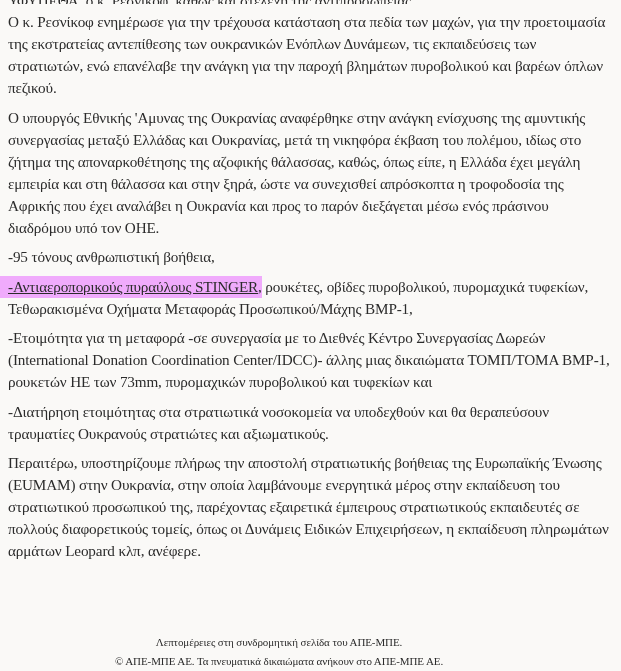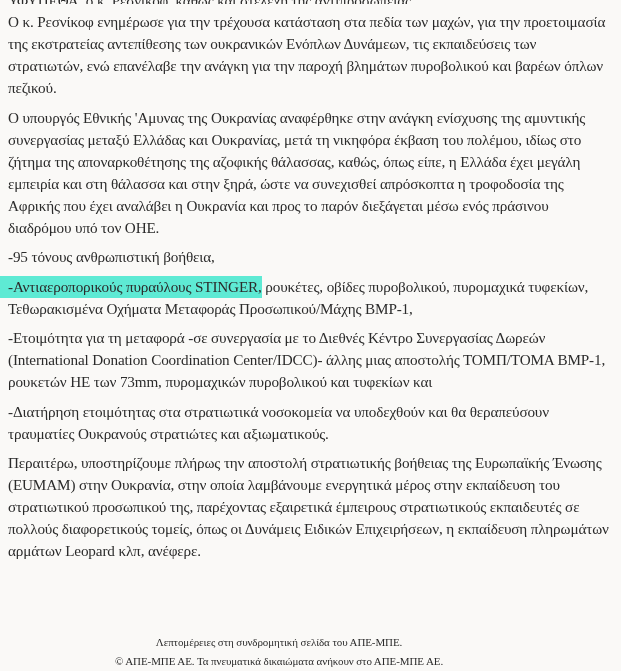--- a/index.html
+++ b/index.html
@@ -26,24 +26,25 @@
   }
   .article p {
     margin: 0 0 7.5px 0;
   }
   .article p.cut-top {
     height: 14px;
     overflow: hidden;
     margin-bottom: 7px;
   }
   .hl {
-    background: #5eead4;
+    background: #f0abfc;
     padding: 2px 0 3px 0;
     margin-left: -8px;
     padding-left: 8px;
+    text-decoration: underline;
   }
   .footer {
     position: absolute;
     left: 0;
     width: 558px;
     top: 633px;
     text-align: center;
     font-size: 11px;
     line-height: 19px;
     color: #2b2b2b;
@@ -53,21 +54,21 @@
 </style>
 </head>
 <body>
 
 <div class="article">
   <p class="cut-top">ΥΦΥΠΕΘΑ, ο κ. Ρεσνίκοφ, καθώς και στελέχη της αντιπροσωπείας.</p>
   <p>Ο κ. Ρεσνίκοφ ενημέρωσε για την τρέχουσα κατάσταση στα πεδία των μαχών, για την προετοιμασία της εκστρατείας αντεπίθεσης των ουκρανικών Ενόπλων Δυνάμεων, τις εκπαιδεύσεις των στρατιωτών, ενώ επανέλαβε την ανάγκη για την παροχή βλημάτων πυροβολικού και βαρέων όπλων πεζικού.</p>
   <p>Ο υπουργός Εθνικής 'Αμυνας της Ουκρανίας αναφέρθηκε στην ανάγκη ενίσχυσης της αμυντικής συνεργασίας μεταξύ Ελλάδας και Ουκρανίας, μετά τη νικηφόρα έκβαση του πολέμου, ιδίως στο ζήτημα της απoναρκοθέτησης της αζοφικής θάλασσας, καθώς, όπως είπε, η Ελλάδα έχει μεγάλη εμπειρία και στη θάλασσα και στην ξηρά, ώστε να συνεχισθεί απρόσκοπτα η τροφοδοσία της Αφρικής που έχει αναλάβει η Ουκρανία και προς το παρόν διεξάγεται μέσω ενός πράσινου διαδρόμου υπό τον ΟΗΕ.</p>
   <p>-95 τόνους ανθρωπιστική βοήθεια,</p>
   <p><span class="hl">-Αντιαεροπορικούς πυραύλους STINGER,</span><span> ρουκέτες, οβίδες πυροβολικού, πυρομαχικά τυφεκίων, Τεθωρακισμένα Οχήματα Μεταφοράς Προσωπικού/Μάχης BMP-1,</span></p>
-  <p>-Ετοιμότητα για τη μεταφορά -σε συνεργασία με το Διεθνές Κέντρο Συνεργασίας Δωρεών (International Donation Coordination Center/IDCC)- άλλης μιας αποστολής ΤΟΜΠ/ΤΟΜΑ BMP-1, ρουκετών HE των 73mm, πυρομαχικών πυροβολικού και τυφεκίων και</p>
+  <p>-Ετοιμότητα για τη μεταφορά -σε συνεργασία με το Διεθνές Κέντρο Συνεργασίας Δωρεών (International Donation Coordination Center/IDCC)- άλλης μιας δικαιώματα ΤΟΜΠ/ΤΟΜΑ BMP-1, ρουκετών HE των 73mm, πυρομαχικών πυροβολικού και τυφεκίων και</p>
   <p>-Διατήρηση ετοιμότητας στα στρατιωτικά νοσοκομεία να υποδεχθούν και θα θεραπεύσουν τραυματίες Ουκρανούς στρατιώτες και αξιωματικούς.</p>
   <p>Περαιτέρω, υποστηρίζουμε πλήρως την αποστολή στρατιωτικής βοήθειας της Ευρωπαϊκής Ένωσης (EUMAM) στην Ουκρανία, στην οποία λαμβάνουμε ενεργητικά μέρος στην εκπαίδευση του στρατιωτικού προσωπικού της, παρέχοντας εξαιρετικά έμπειρους στρατιωτικούς εκπαιδευτές σε πολλούς διαφορετικούς τομείς, όπως οι Δυνάμεις Ειδικών Επιχειρήσεων, η εκπαίδευση πληρωμάτων αρμάτων Leopard κλπ, ανέφερε.</p>
 </div>
 
 <div class="footer">
   <p>Λεπτομέρειες στη συνδρομητική σελίδα του ΑΠΕ-ΜΠΕ.</p>
   <p>© ΑΠΕ-ΜΠΕ ΑΕ. Τα πνευματικά δικαιώματα ανήκουν στο ΑΠΕ-ΜΠΕ ΑΕ.</p>
 </div>
 
 </body></html>

